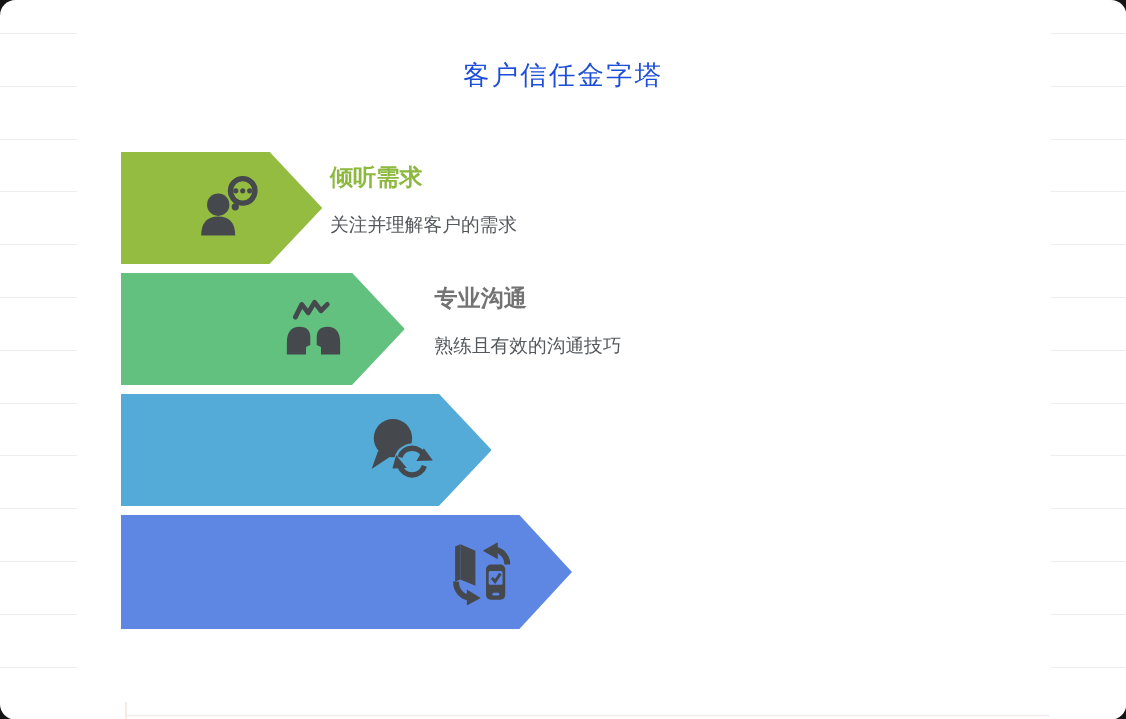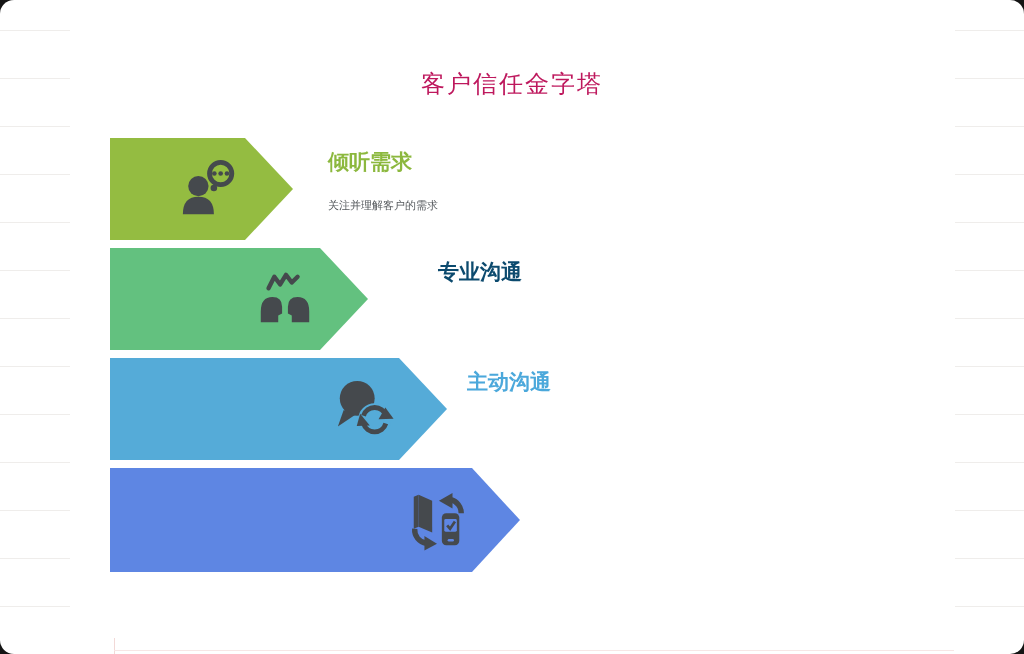--- a/index.html
+++ b/index.html
@@ -11,41 +11,41 @@
   .edge-lines{position:absolute;top:0;bottom:0;
       background:repeating-linear-gradient(to bottom,
         transparent 0 30px,#efedeb 30px 31px,transparent 31px 48px);}
   .edge-left{left:0;width:70px;}
   .edge-right{right:0;width:69px;}
 
   
   .artifact-v{position:absolute;left:114px;top:638px;bottom:0;width:1px;background:#f2d9d7;}
   .artifact-h{position:absolute;left:114px;right:70px;top:650px;height:1px;background:#f7e6e5;}
 
-  .main-title{position:absolute;left:0;right:0;top:68px;text-align:center;
-      font-size:24px;letter-spacing:2px;color:#be185d;font-weight:500;}
+  .main-title{position:absolute;left:0;right:0;top:52px;text-align:center;
+      font-size:24px;letter-spacing:2px;color:#1d4ed8;font-weight:500;}
 
   .level{position:absolute;left:110px;height:102px;
       clip-path:polygon(0 0,calc(100% - 48px) 0,100% 50%,calc(100% - 48px) 100%,0 100%);}
   .lv-0{top:138px;width:183px;}
   .lv-1{top:248px;width:258px;}
   .lv-2{top:358px;width:337px;}
   .lv-3{top:468px;width:410px;height:104px;}
 
   .level-icon{position:absolute;right:52px;top:50%;transform:translateY(-50%);
       width:62px;height:62px;}
   .level-icon svg{width:100%;height:100%;display:block;}
 
   .level-text{position:absolute;}
-  .lt-0{left:328px;top:148px;}
+  .lt-0{left:300px;top:148px;}
   .lt-1{left:395px;top:258px;}
   .lt-2{left:467px;top:368px;}
   .lt-3{left:543px;top:478px;}
   .level-title{font-size:21px;font-weight:bold;line-height:28px;margin-bottom:18px;}
-  .level-desc{font-size:11px;color:#54585c;line-height:22px;}
+  .level-desc{font-size:17px;color:#54585c;line-height:22px;}
 </style>
 </head>
 <body>
 
 <div class="screen">
   <div class="card">
 
     <div class="edge-lines edge-left"></div>
     <div class="edge-lines edge-right"></div>
     <div class="artifact-v"></div>
@@ -74,38 +74,38 @@
     <div class="level lv-1" style="background: rgb(99, 193, 127);">
       <div class="level-icon">
         <svg viewBox="0 0 64 64" fill="#45494D">
           <path d="M15 21 L21 9 L27 17 L33 7 L39 15 L45 9" fill="none" stroke="#45494D" stroke-width="4.5" stroke-linecap="round" stroke-linejoin="round"></path>
           <path d="M7 56 L7 45 Q7 30 19 30 Q29 30 29 40 L29 47 L25 49 L25 56 Z"></path>
           <path d="M57 56 L57 45 Q57 30 45 30 Q35 30 35 40 L35 47 L39 49 L39 56 Z"></path>
         </svg>
       </div>
     </div>
     <div class="level-text lt-1">
-      <div class="level-title" style="color: #0c4a6e; margin-left: 43px;">专业沟通</div>
+      <div class="level-title" style="color: #737373;">专业沟通</div>
+      <div class="level-desc">熟练且有效的沟通技巧</div>
     </div>
 
     <div class="level lv-2" style="background: rgb(85, 171, 216);">
       <div class="level-icon">
         <svg viewBox="0 0 64 64" fill="#45494D">
           <circle cx="25" cy="21" r="18"></circle>
           <polygon points="11,33 5,50 23,38"></polygon>
           <circle cx="43" cy="43" r="17" fill="#55ABD8"></circle>
           <path d="M31.5 39 A12 12 0 0 1 54.5 39" fill="none" stroke="#45494D" stroke-width="5"></path>
           <polygon points="54,30.5 62.5,42 47,42.5"></polygon>
           <path d="M54.5 47 A12 12 0 0 1 31.5 47" fill="none" stroke="#45494D" stroke-width="5"></path>
           <polygon points="24.5,49.5 38,49 28,37"></polygon>
         </svg>
       </div>
     </div>
     <div class="level-text lt-2">
-      <div class="level-title" style="color: rgb(75, 168, 219);">主动沟通</div>
     </div>
 
     <div class="level lv-3" style="background: rgb(94, 134, 227);">
       <div class="level-icon">
         <svg viewBox="0 0 64 64" fill="#45494D">
           <polygon points="13,6 27,12 27,45 13,39"></polygon>
           <polygon points="8,8 13,6 13,39 8,41"></polygon>
           <path d="M57 25 A14 14 0 0 0 46 11" fill="none" stroke="#45494D" stroke-width="5.5"></path>
           <polygon points="48,4 34,12 48,20"></polygon>
           <path d="M9 41 A14 14 0 0 0 21 56" fill="none" stroke="#45494D" stroke-width="5.5"></path>

